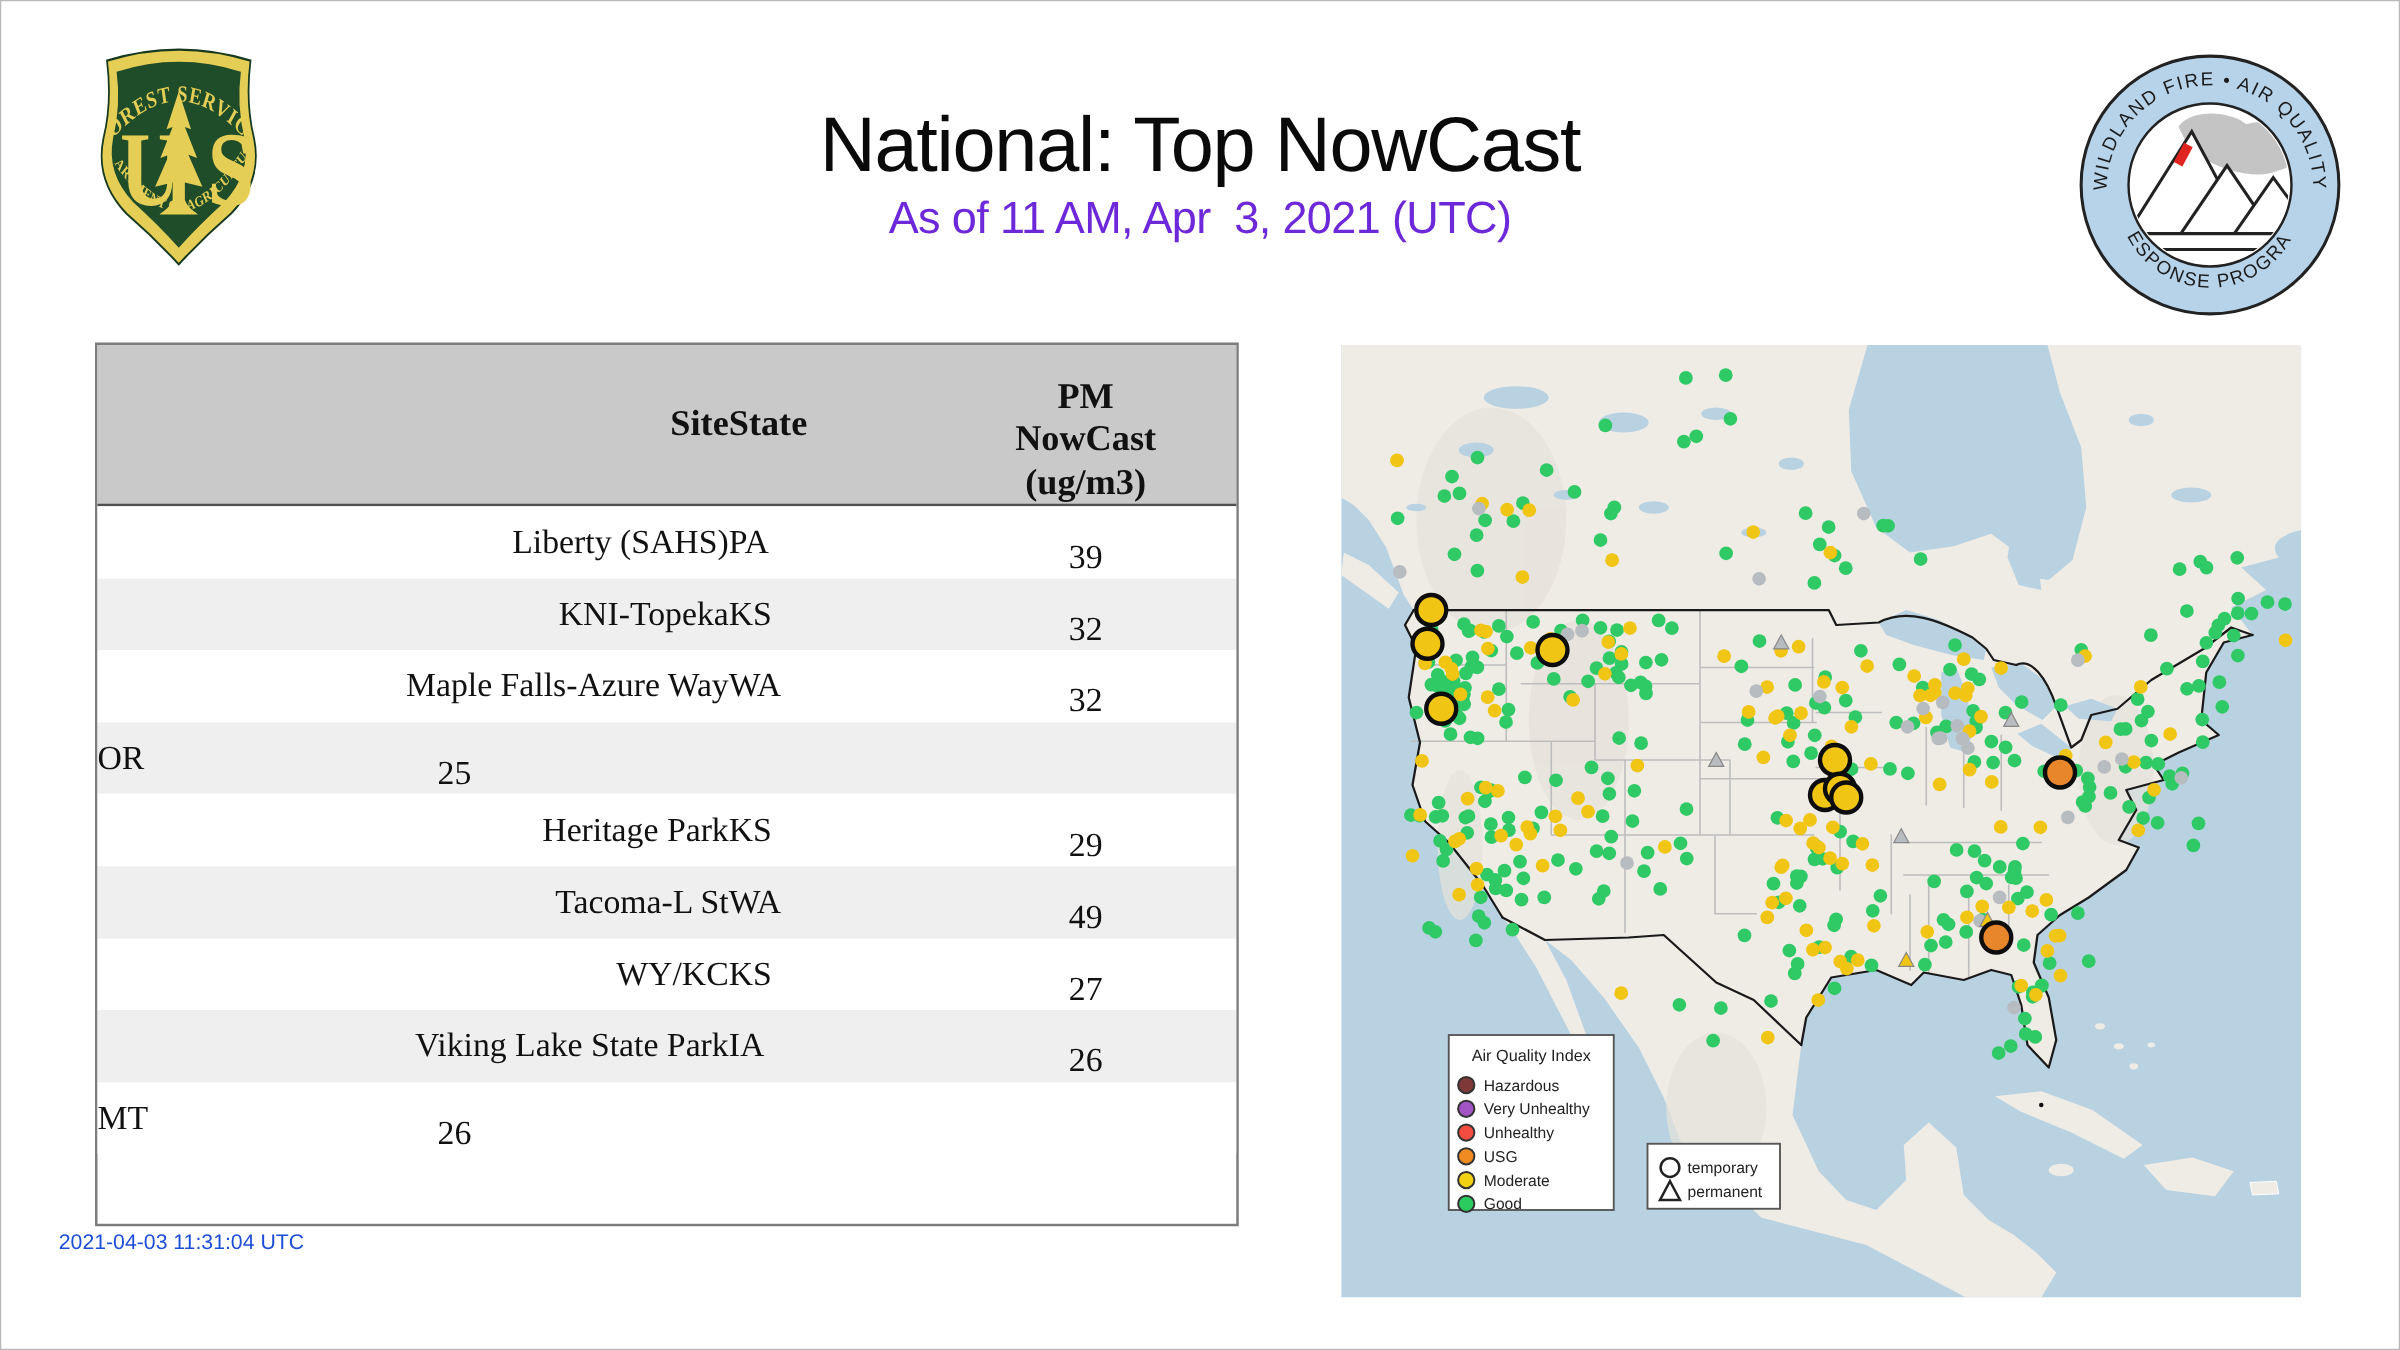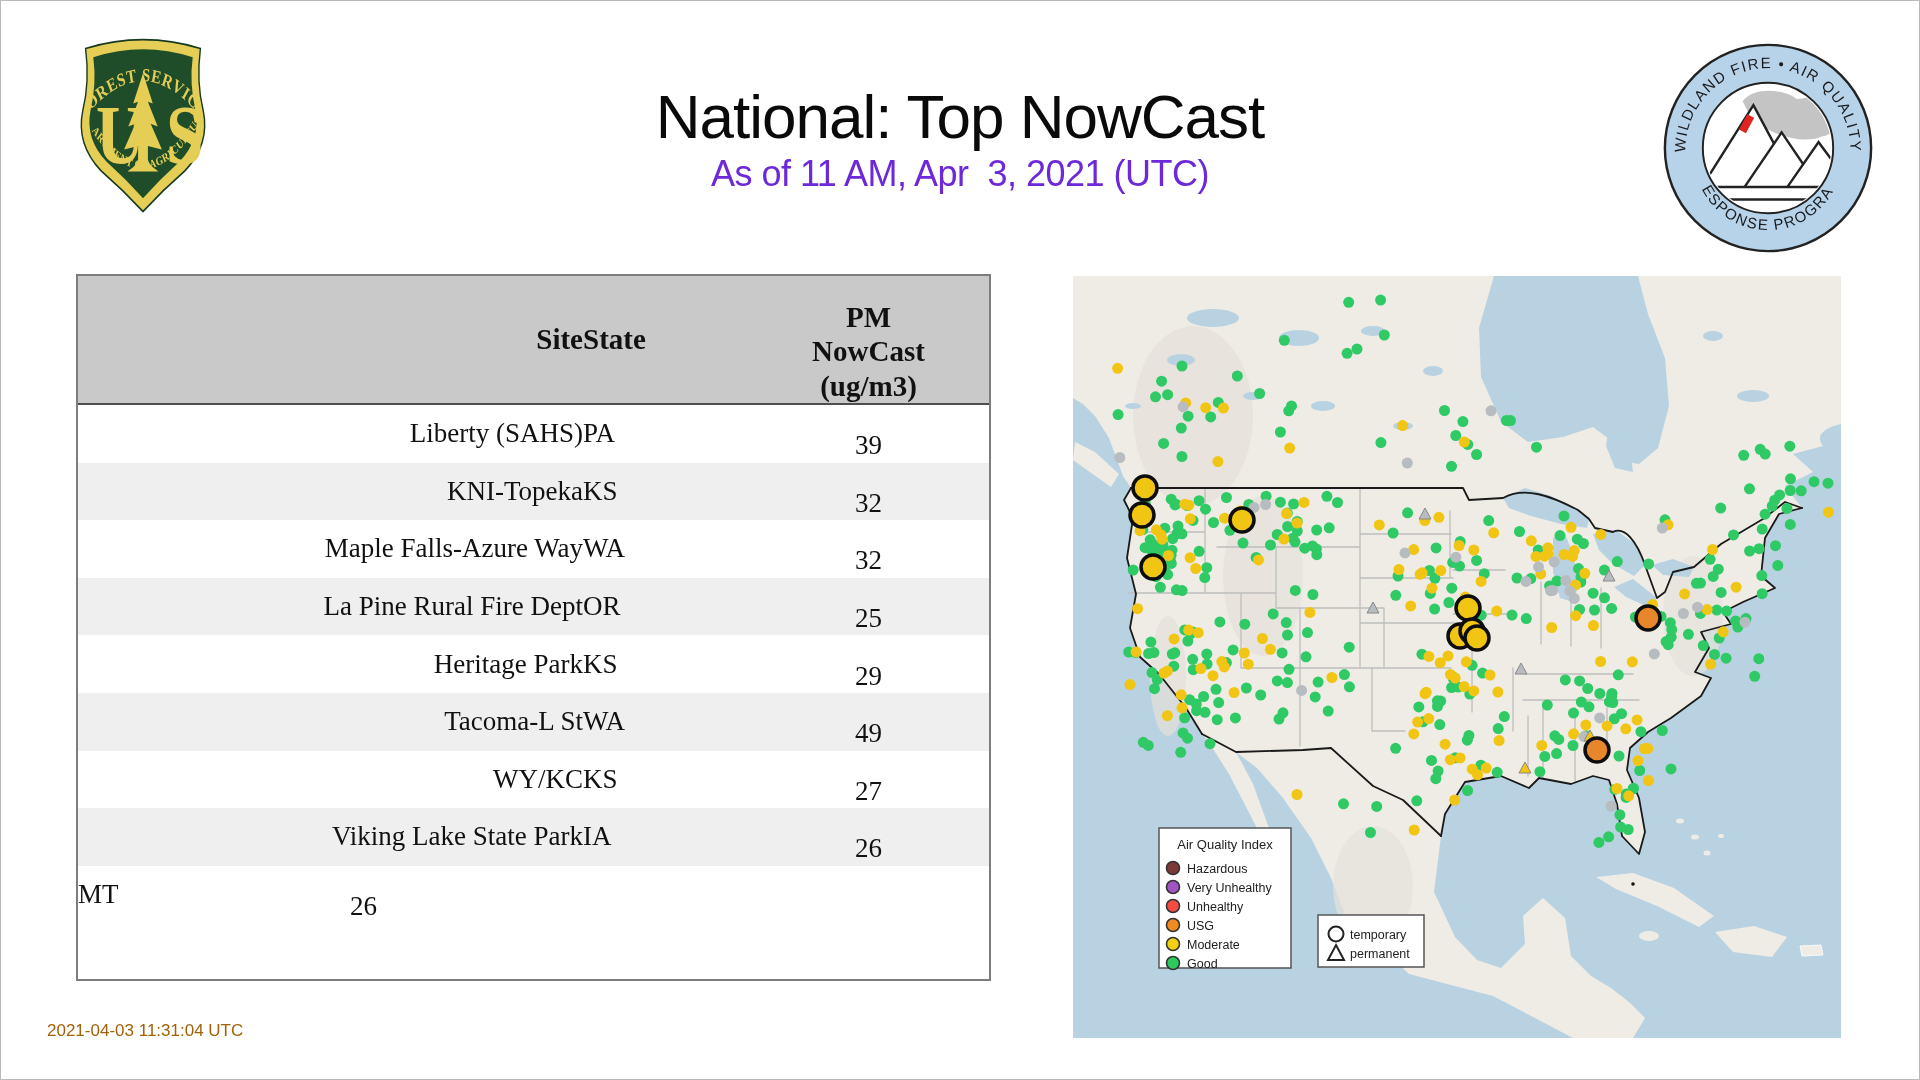--- a/index.html
+++ b/index.html
@@ -3,21 +3,21 @@
 <meta charset="utf-8">
 <style>
   html,body{margin:0;padding:0;background:#fff;}
   #page{position:relative;width:1920px;height:1080px;background:#ffffff;overflow:hidden;
         font-family:"Liberation Sans",sans-serif;border:1px solid #b9b9b9;box-sizing:border-box;}
   
   #title{position:absolute;left:0;top:52px;width:100%;text-align:center;
          font-size:62px;color:#0a0a0a;letter-spacing:-1px;margin-top:28px;}
   #subtitle{position:absolute;left:0;top:152px;width:100%;text-align:center;
             font-size:36px;color:#6d28d9;white-space:pre;letter-spacing:-0.5px;}
-  #footer-ts{position:absolute;left:46px;top:1020px;font-size:17px;color:#a16207;letter-spacing:0;}
+  #footer-ts{position:absolute;left:46px;top:983px;font-size:17px;color:#1d4ed8;letter-spacing:0;}
   
   #site-table{position:absolute;left:75px;top:273px;width:915px;height:707px;
               border:2px solid #7d7d7d;box-sizing:border-box;
               font-family:"Liberation Serif",serif;}
   #site-table .thead{display:flex;height:127px;background:#c9c9c9;border-bottom:2px solid #4f4f4f;
                      align-items:center;font-weight:bold;font-size:29px;color:#111;}
   #site-table .tr{display:flex;height:57.6px;align-items:center;font-size:27px;color:#111;}
   #site-table .tr:nth-child(odd){background:#efefef;}
   #site-table .tr:nth-child(even){background:#ffffff;}
   .c1{width:505px;text-align:right;}
@@ -110,21 +110,20 @@
         <div class="c1">KNI-Topeka</div>
         <div class="c2">KS</div>
         <div class="c3">32</div>
       </div>
     <div class="tr">
         <div class="c1">Maple Falls-Azure Way</div>
         <div class="c2">WA</div>
         <div class="c3">32</div>
       </div>
     <div class="tr">
-        <div class="c1">La Pine Rural Fire Dept</div>
         <div class="c2">OR</div>
         <div class="c3">25</div>
       </div>
     <div class="tr">
         <div class="c1">Heritage Park</div>
         <div class="c2">KS</div>
         <div class="c3">29</div>
       </div>
     <div class="tr">
         <div class="c1">Tacoma-L St</div>

